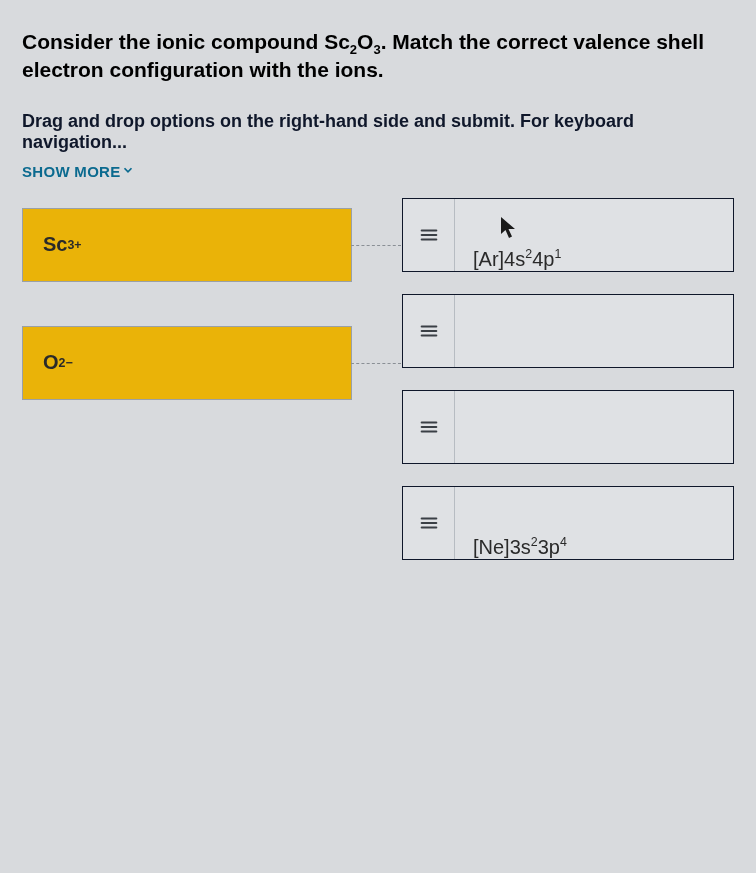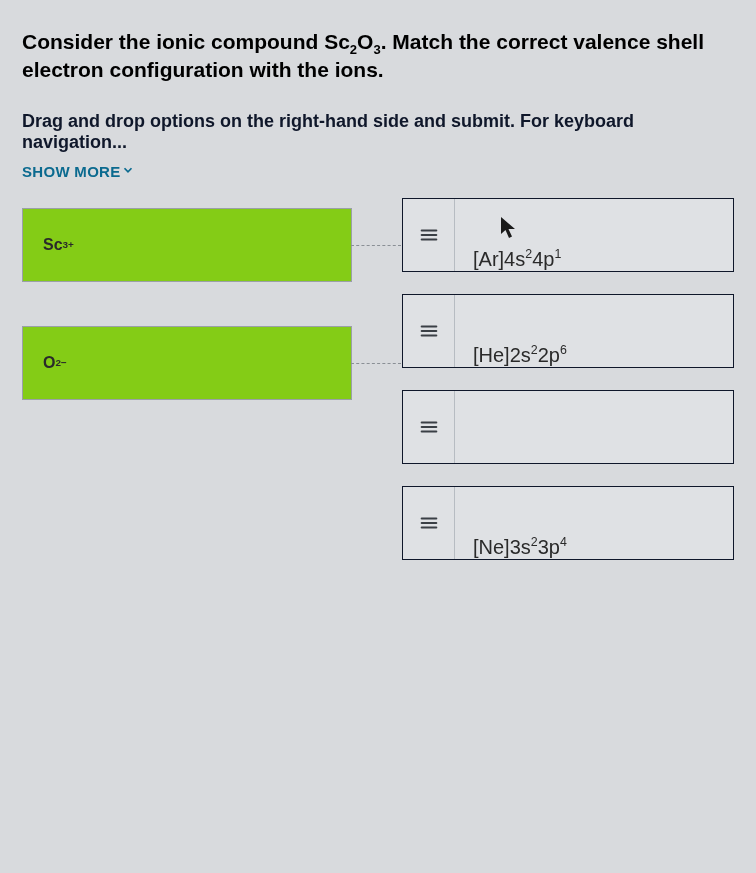--- a/index.html
+++ b/index.html
@@ -52,26 +52,26 @@
   }
   .right-col {
     flex: 1;
     display: flex;
     flex-direction: column;
     gap: 22px;
     padding-left: 50px;
   }
   .target-box {
     border: 1px solid #9aa0a6;
-    background: #84cc16;
+    background: #eab308;
     height: 74px;
     display: flex;
     align-items: center;
     padding: 0 20px;
-    font-size: 16px;
+    font-size: 20px;
     font-weight: 600;
     color: #2a2a2a;
     position: relative;
   }
   .target-box::after {
     content: "";
     position: absolute;
     right: -50px;
     top: 50%;
     width: 50px;
@@ -147,21 +147,20 @@
       <div class="option-text">[Ar]4s<sup>2</sup>4p<sup>1</sup></div>
     </div>
     <div class="option-box">
       <div class="drag-handle">
         <svg viewBox="0 0 24 24" stroke="#3a3f45" stroke-width="2.2" stroke-linecap="round">
             <line x1="4" y1="7" x2="20" y2="7"></line>
             <line x1="4" y1="12" x2="20" y2="12"></line>
             <line x1="4" y1="17" x2="20" y2="17"></line>
           </svg>
       </div>
-      <div class="option-text">[He]2s<sup>2</sup>2p<sup>6</sup></div>
     </div>
     <div class="option-box">
       <div class="drag-handle">
         <svg viewBox="0 0 24 24" stroke="#3a3f45" stroke-width="2.2" stroke-linecap="round">
             <line x1="4" y1="7" x2="20" y2="7"></line>
             <line x1="4" y1="12" x2="20" y2="12"></line>
             <line x1="4" y1="17" x2="20" y2="17"></line>
           </svg>
       </div>
     </div>

